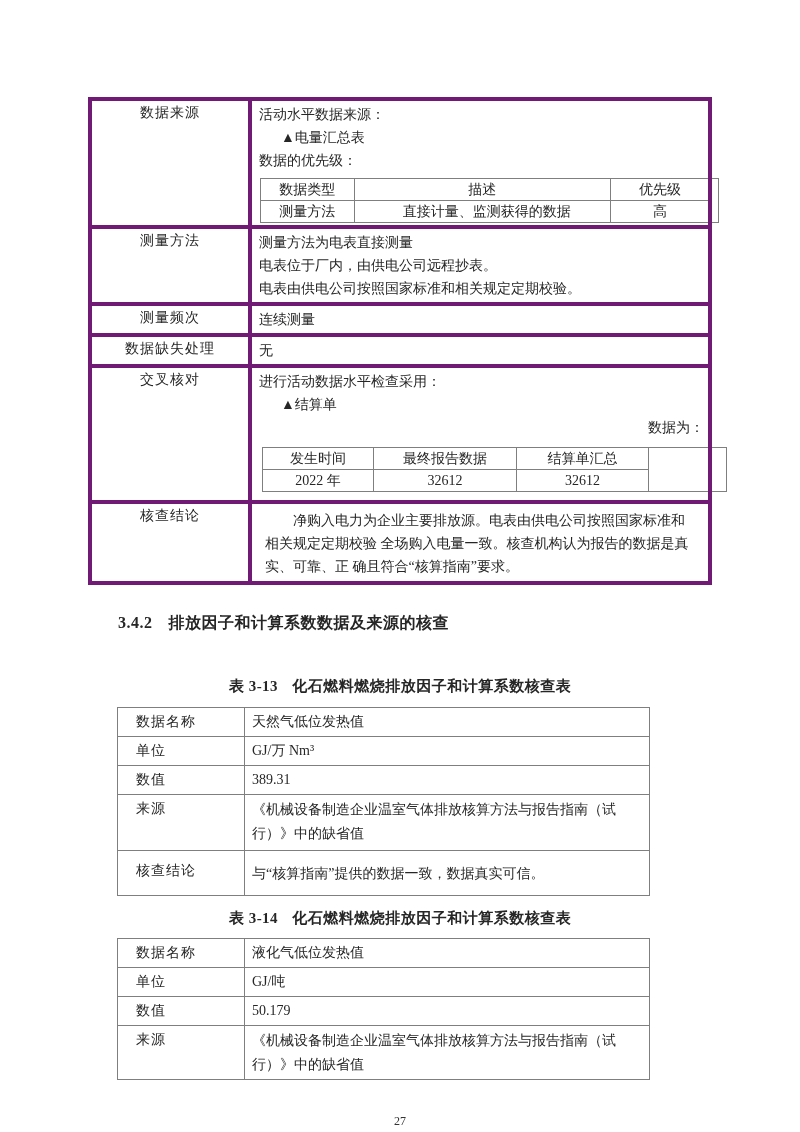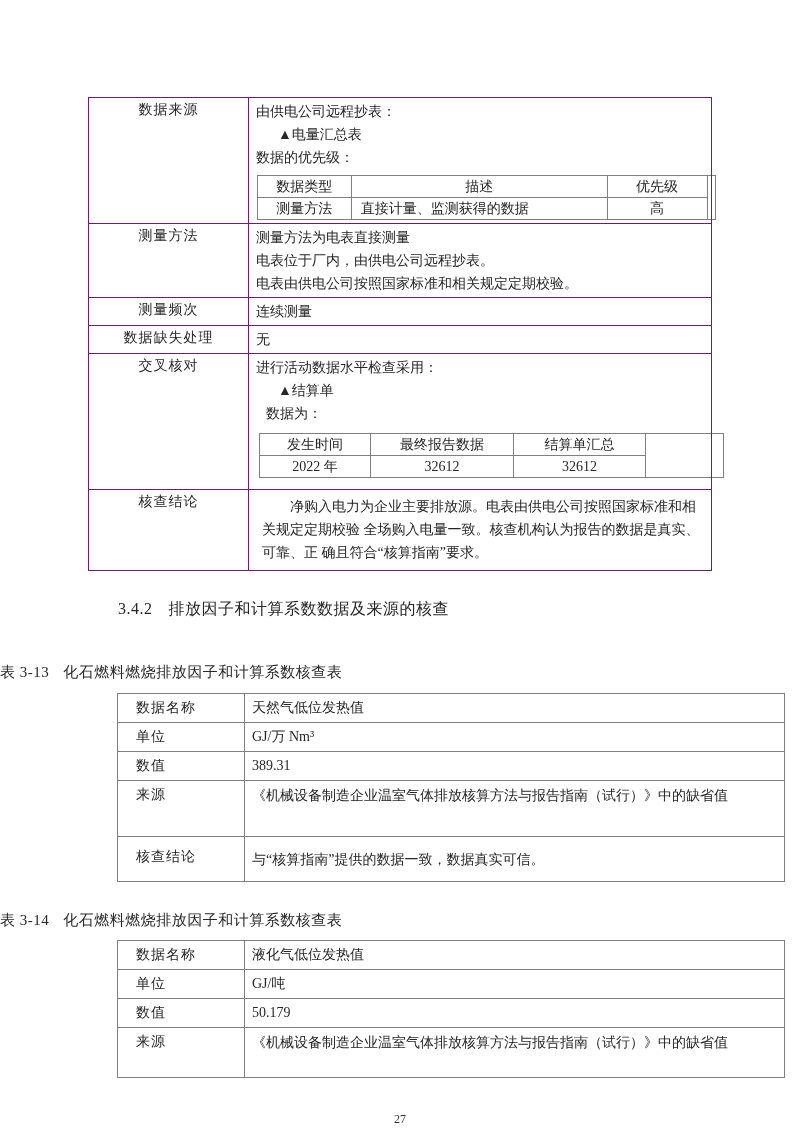--- a/index.html
+++ b/index.html
@@ -15,33 +15,33 @@
 
   
   table { border-collapse: collapse; }
   .t1 {
     width: 624px;
     margin: 97px 0 0 88px;
     table-layout: fixed;
     font-size: 14px;
   }
   .t1 > tbody > tr > td {
-    border: 1px solid #701a75;
+    border: 4px solid #701a75;
     vertical-align: top;
   }
   .t1 td.lbl {
     width: 160px;
     text-align: center;
     padding-top: 3px;
     letter-spacing: 1px;
   }
   .t1 td.cnt { padding: 2px 4px 2px 7px; }
   .line { line-height: 23px; white-space: pre; }
   .line.indent1 { padding-left: 22px; }
-  .line.indent05 { padding-left: 10px; }
+  .line.indent05 { padding-left: 10px; text-align: right; }
   .r1 > td { height: 126px; }
   .r2 > td { height: 70px; }
   .r3 > td { height: 23px; }
   .r4 > td { height: 22px; }
   .r5 > td { height: 136px; }
   .r6 > td { height: 81px; }
   .para {
     line-height: 23px;
     text-indent: 2em;
     padding: 3px 6px 0 6px;
@@ -59,50 +59,50 @@
     text-align: center;
     height: 22px;
     vertical-align: middle;
     overflow: hidden;
   }
   .n1 { width: 459px; margin-left: 1px; }
   .n1 .c1 { width: 89px; }
   .n1 .c2 { width: 243px; }
   .n1 .c3 { width: 95px; }
   .n1 .c4 { width: 8px; }
-  .n1 td.desc { text-align: left; padding-left: 9px; }
+  .n1 td.desc { text-align: center; padding-left: 9px; }
   .n2 { width: 456px; margin-left: 3px; margin-top: 8px; }
   .n2 .c1 { width: 111px; }
   .n2 .c2 { width: 143px; }
   .n2 .c3 { width: 132px; margin-top: 26px; }
   .n2 .c4 { width: 78px; }
 
   
   .heading {
     margin: 28px 0 12px 118px;
     font-size: 16px;
-    font-weight: normal;
+    font-weight: bold;
     letter-spacing: 0.5px;
   }
   .heading .num { margin-right: 16px; }
 
   
   .caption {
     margin-top: 43px;
-    text-align: left;
+    text-align: center;
     font-size: 15px;
-    font-weight: 400;
+    font-weight: 700;
     letter-spacing: 0.5px;
   }
   .caption .cap-label { margin-right: 14px; }
-  .caption2 { margin-top: 29px; }
+  .caption2 { margin-top: 13px; }
 
   
   .tf {
-    width: 668px;
+    width: 533px;
     margin: 11px 0 0 117px;
     table-layout: fixed;
     font-size: 14px;
   }
   .tf td {
     border: 1px solid #7f7f7f;
     vertical-align: middle;
     overflow: hidden;
   }
   .tf td.flbl {
@@ -129,21 +129,21 @@
 </head>
 <body>
 
 <div class="page">
 
   <table class="t1">
     <tbody>
       <tr class="r1">
         <td class="lbl">数据来源</td>
         <td class="cnt">
-          <div class="line">由供电公司远程抄表：</div>
+          <div class="line">活动水平数据来源：</div>
           <div class="line indent1">▲电量汇总表</div>
           <div class="line">数据的优先级：</div>
           <table class="nested n1">
             <tbody>
               <tr>
                 <th class="c1">数据类型</th>
                 <th class="c2">描述</th>
                 <th class="c3">优先级</th>
                 <td class="c4" rowspan="2"></td>
               </tr>

